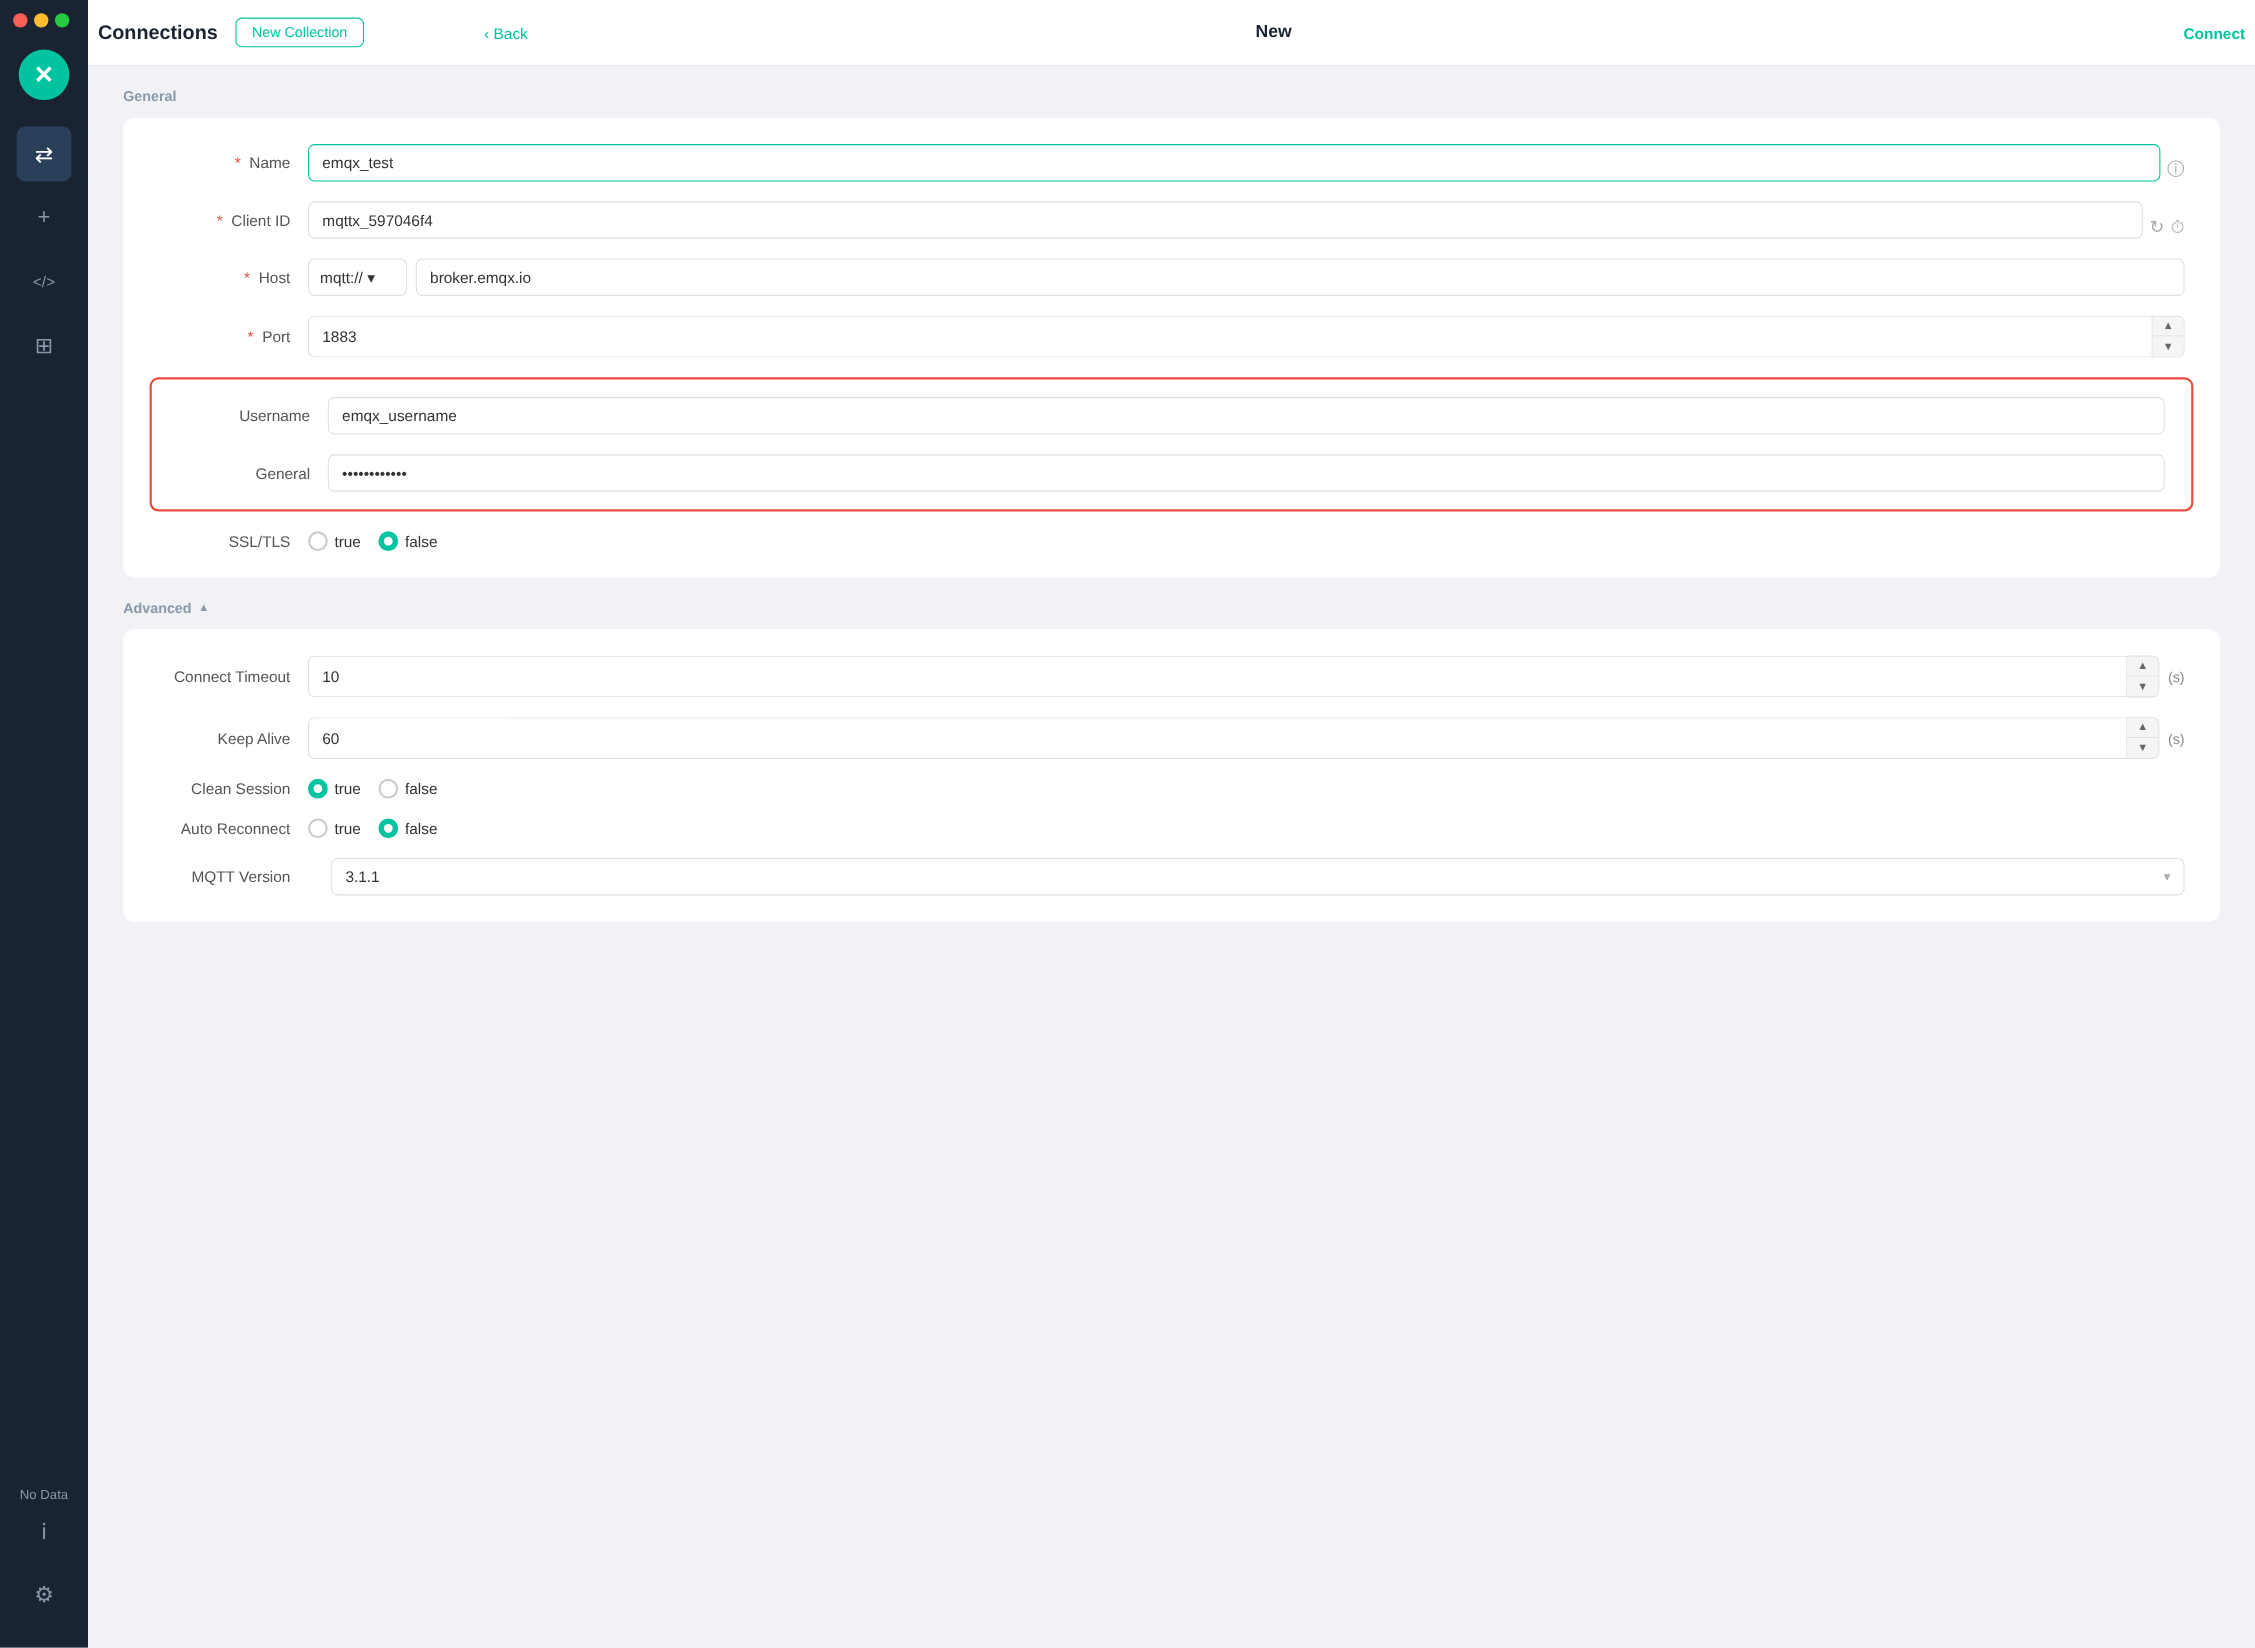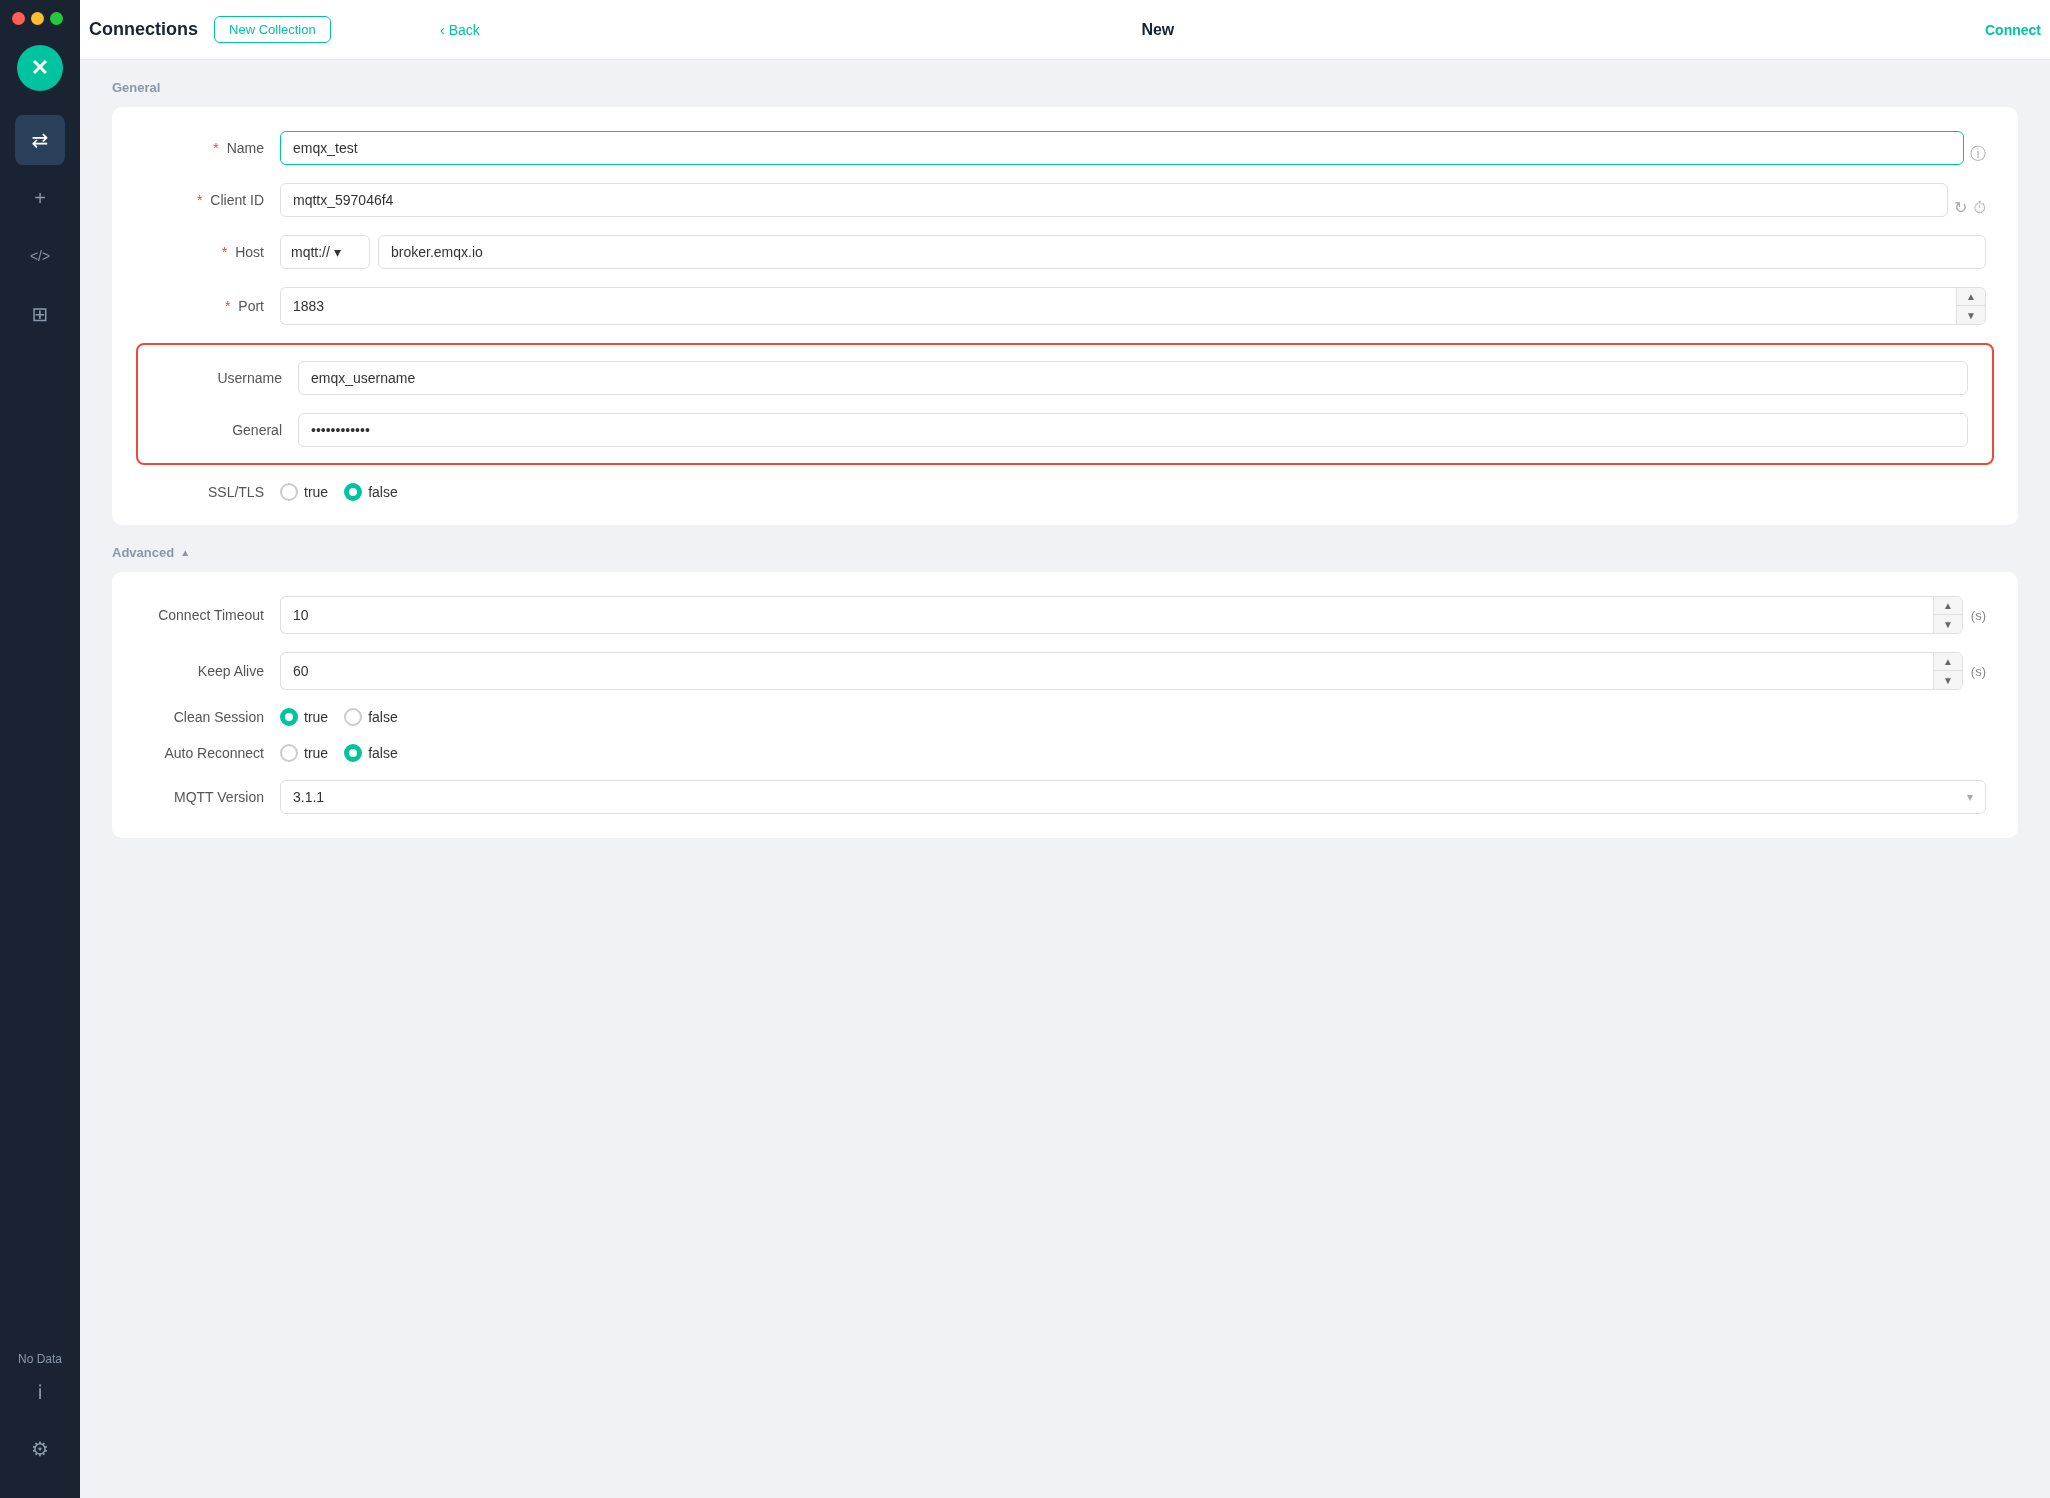--- a/index.html
+++ b/index.html
@@ -185,21 +185,21 @@
       margin-bottom: 12px; display: flex; align-items: center; gap: 6px;
     }
     .advanced-arrow { font-size: 10px; }
 
     .timeout-row { display: flex; align-items: center; gap: 8px; flex: 1; }
     .unit-label { font-size: 13px; color: #888; }
 
     .select-input {
       flex: 1; border: 1.5px solid #e0e0e0; border-radius: 6px;
       padding: 8px 12px; font-size: 14px; color: #333;
-      background: white; cursor: pointer; display: flex; align-items: center; justify-content: space-between;
+      background: white; cursor: pointer; display: flex; align-items: center; justify-content: space-between; margin-left: 21px;
     }
     .select-arrow { color: #aaa; font-size: 12px; }
 
     
     .content::-webkit-scrollbar { width: 6px; }
     .content::-webkit-scrollbar-track { background: transparent; }
     .content::-webkit-scrollbar-thumb { background: #ccc; border-radius: 3px; }
   </style>
 </head>
 <body>

